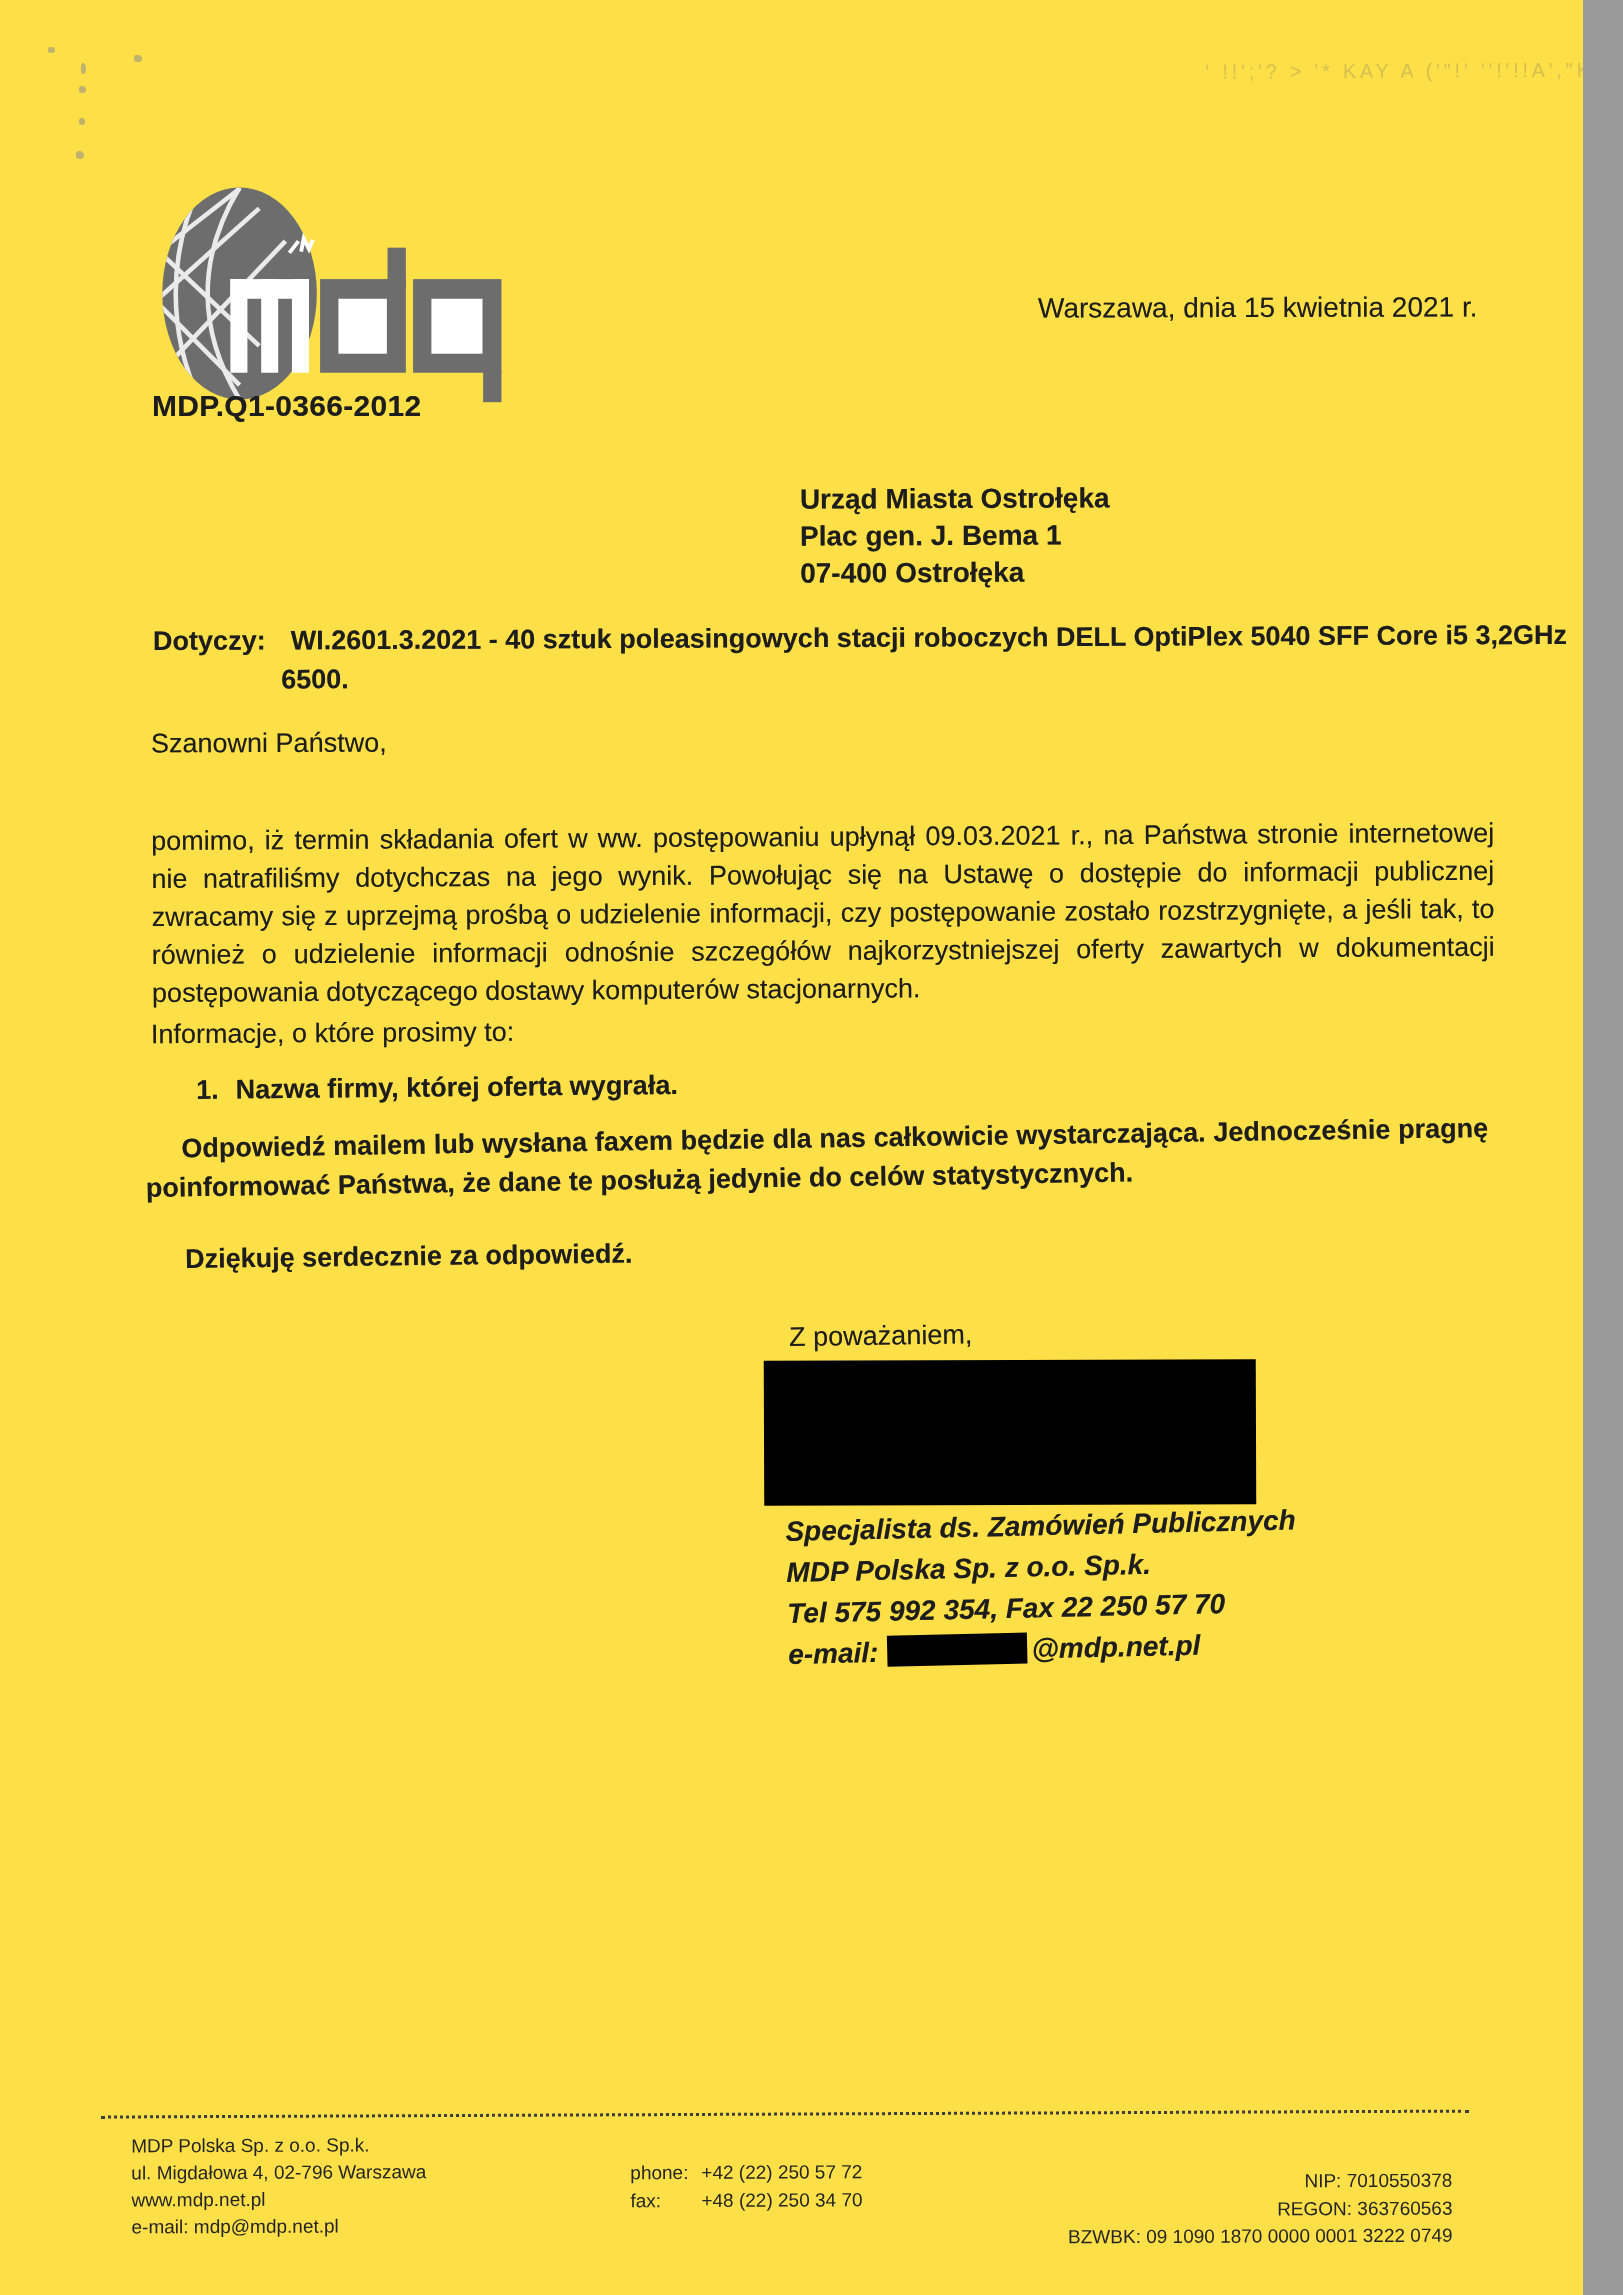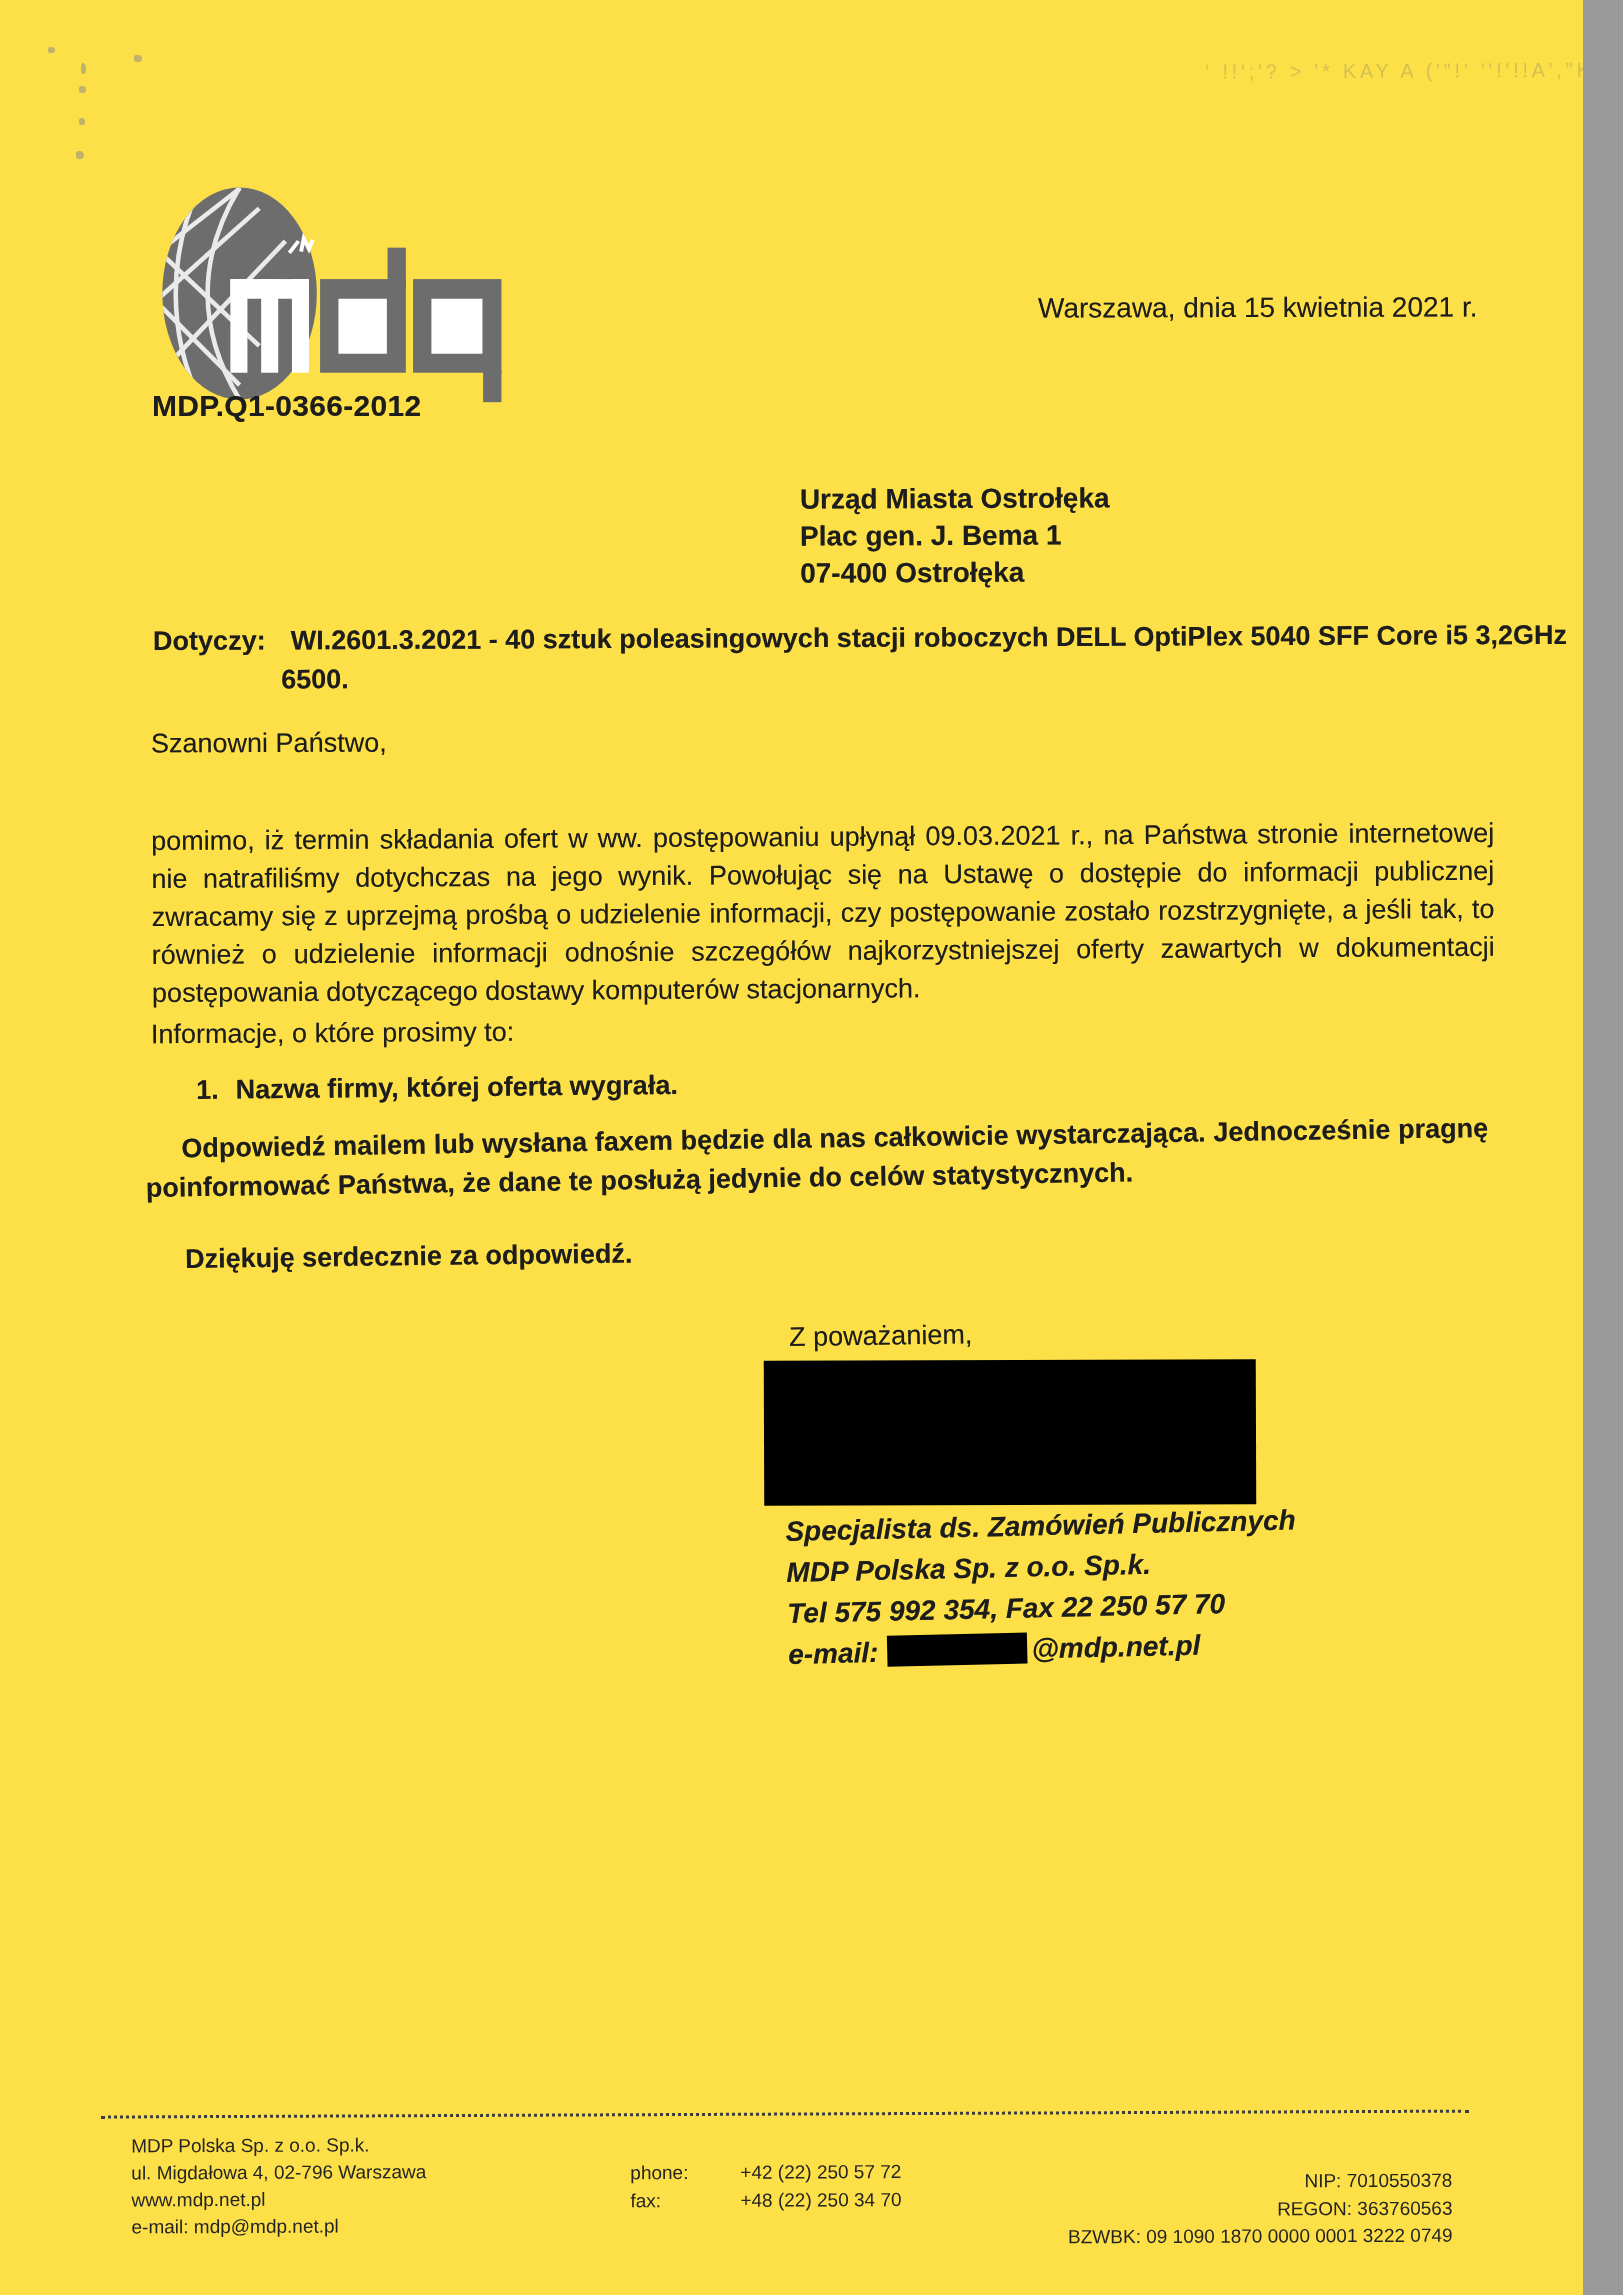--- a/index.html
+++ b/index.html
@@ -57,21 +57,21 @@
   .sig-block{
     left:785px;top:1511px;font-size:28px;font-weight:bold;font-style:italic;
     line-height:41px;transform:rotate(-1.3deg);transform-origin:left top;white-space:nowrap;
   }
   .redaction-small{display:inline-block;width:140px;height:31px;background:#000;vertical-align:-5.2px;margin:0 3.9px 0 9.2px;}
   
   .footer{left:0;top:2108px;width:1623px;transform:rotate(-0.25deg);transform-origin:left top;}
   .dotted-rule{position:absolute;left:101px;top:7.9px;width:1368px;border-top:3.3px dotted #3c3c3c;}
   .f-left{position:absolute;left:131px;top:25px;font-size:19px;line-height:27px;color:#242424;}
   .f-mid{position:absolute;left:630px;top:54px;font-size:19px;line-height:27.5px;color:#242424;}
-  .f-mid .row{display:flex;gap:39px;}
+  .f-mid .row{display:flex;}
   .f-mid .lab{width:71px;}
   .f-right{position:absolute;right:171px;top:65px;font-size:19px;line-height:27.5px;color:#242424;text-align:right;}
 </style>
 </head>
 <body>
 
 <div class="page">
 
   <div class="speck abs" style="left:48px;top:47px;width:7.2px;height:5.9px;"></div>
   <div class="speck abs" style="left:134px;top:55px;width:7.9px;height:7.2px;"></div>

